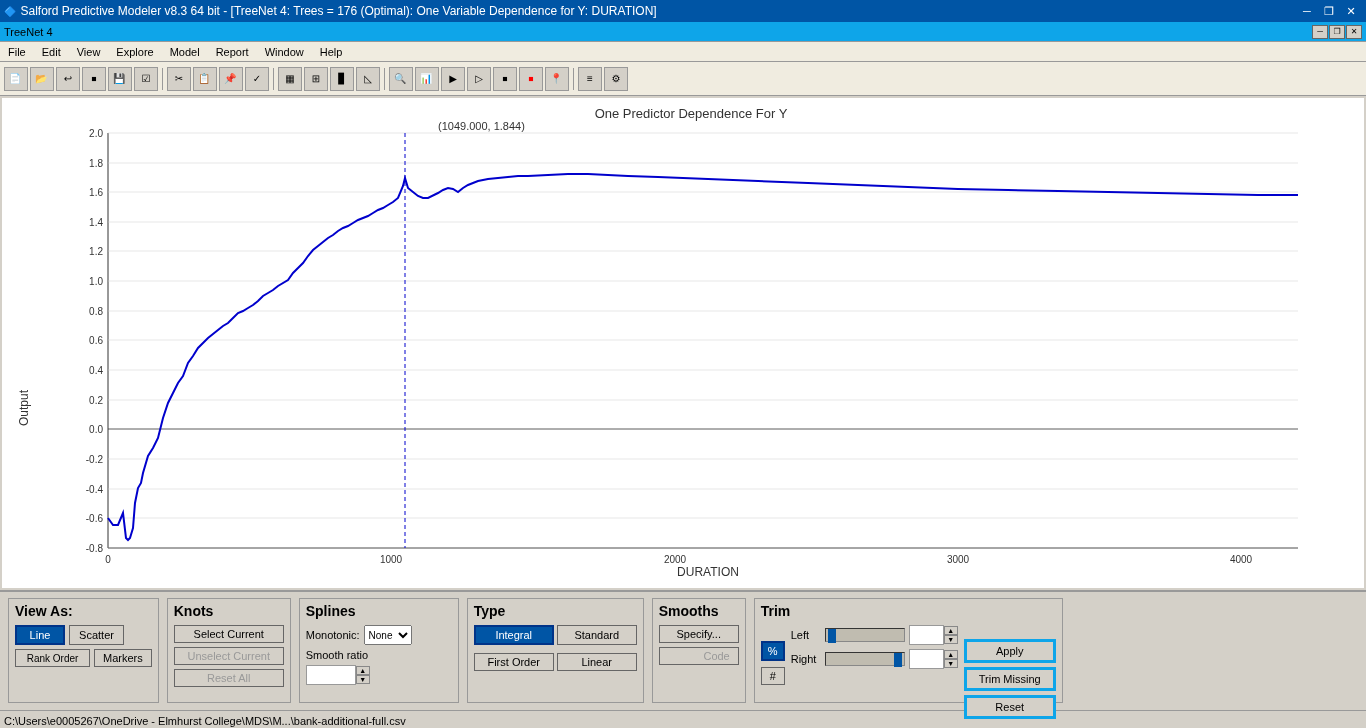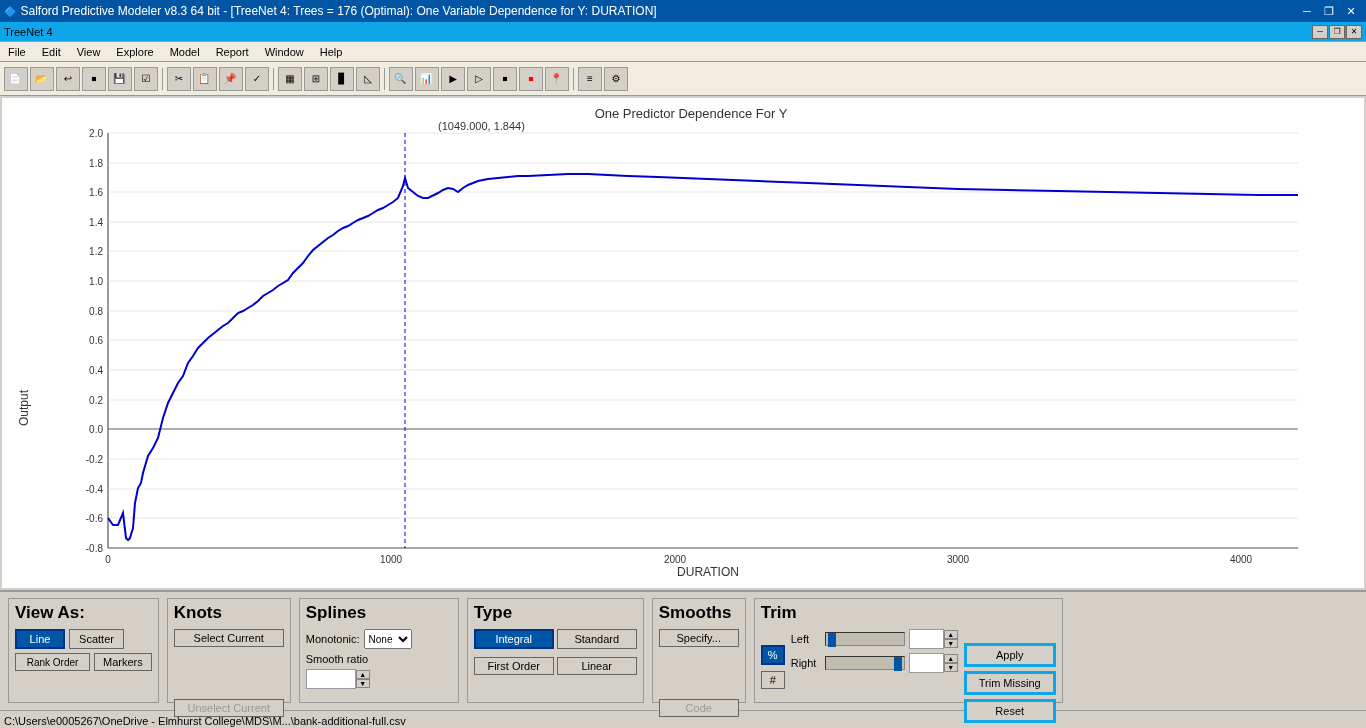--- a/index.html
+++ b/index.html
@@ -94,41 +94,40 @@
     .panel-section {
       background: #d4d0c8;
       border: 1px solid #999;
       padding: 4px 6px;
       display: flex;
       flex-direction: column;
       gap: 4px;
     }
     .panel-title {
       font-weight: bold;
-      font-size: 17px;
+      font-size: 14px;
       margin-bottom: 2px;
     }
     .panel-btn {
       background: #d4d0c8;
       border: 1px solid #666;
       padding: 2px 8px;
       cursor: pointer;
       font-size: 11px;
       min-width: 80px;
       text-align: center;
     }
     .panel-btn.active {
       background: #0055a5;
       color: white;
       border: 2px solid #003388;
     }
     .panel-btn:disabled, .panel-btn.disabled {
       color: #999;
       cursor: default;
-      margin-top: 48px;
     }
 
     label { font-size: 11px; }
     select { font-size: 10px; height: 20px; }
     input[type=text], input[type=number] { font-size: 11px; height: 20px; }
 
     .row { display: flex; align-items: center; gap: 4px; }
     .col { display: flex; flex-direction: column; gap: 3px; }
 
     
@@ -482,21 +481,21 @@
     </div>
     <div style="display:flex; gap:3px; margin-top:4px;">
       <button class="panel-btn">First Order</button>
       <button class="panel-btn">Linear</button>
     </div>
   </div>
 
   <div class="panel-section" style="min-width:90px; height:105px;">
     <div class="panel-title">Smooths</div>
     <button class="panel-btn" style="min-width:80px;">Specify...</button>
-    <button class="panel-btn disabled" style="min-width:80px; color:#999;">Code</button>
+    <button class="panel-btn disabled" style="min-width:80px; color:#999;text-align:right;">Code</button>
   </div>
 
   <div class="panel-section" style="min-width:280px; height:105px;">
     <div class="panel-title">Trim</div>
     <div style="display:flex; gap:6px; align-items:flex-start;">
 
       <div class="col" style="gap:6px; margin-top:16px;">
         <button class="panel-btn active" style="min-width:24px; padding:2px 4px;">%</button>
         <button class="panel-btn" style="min-width:24px; padding:2px 4px;">#</button>
       </div>

